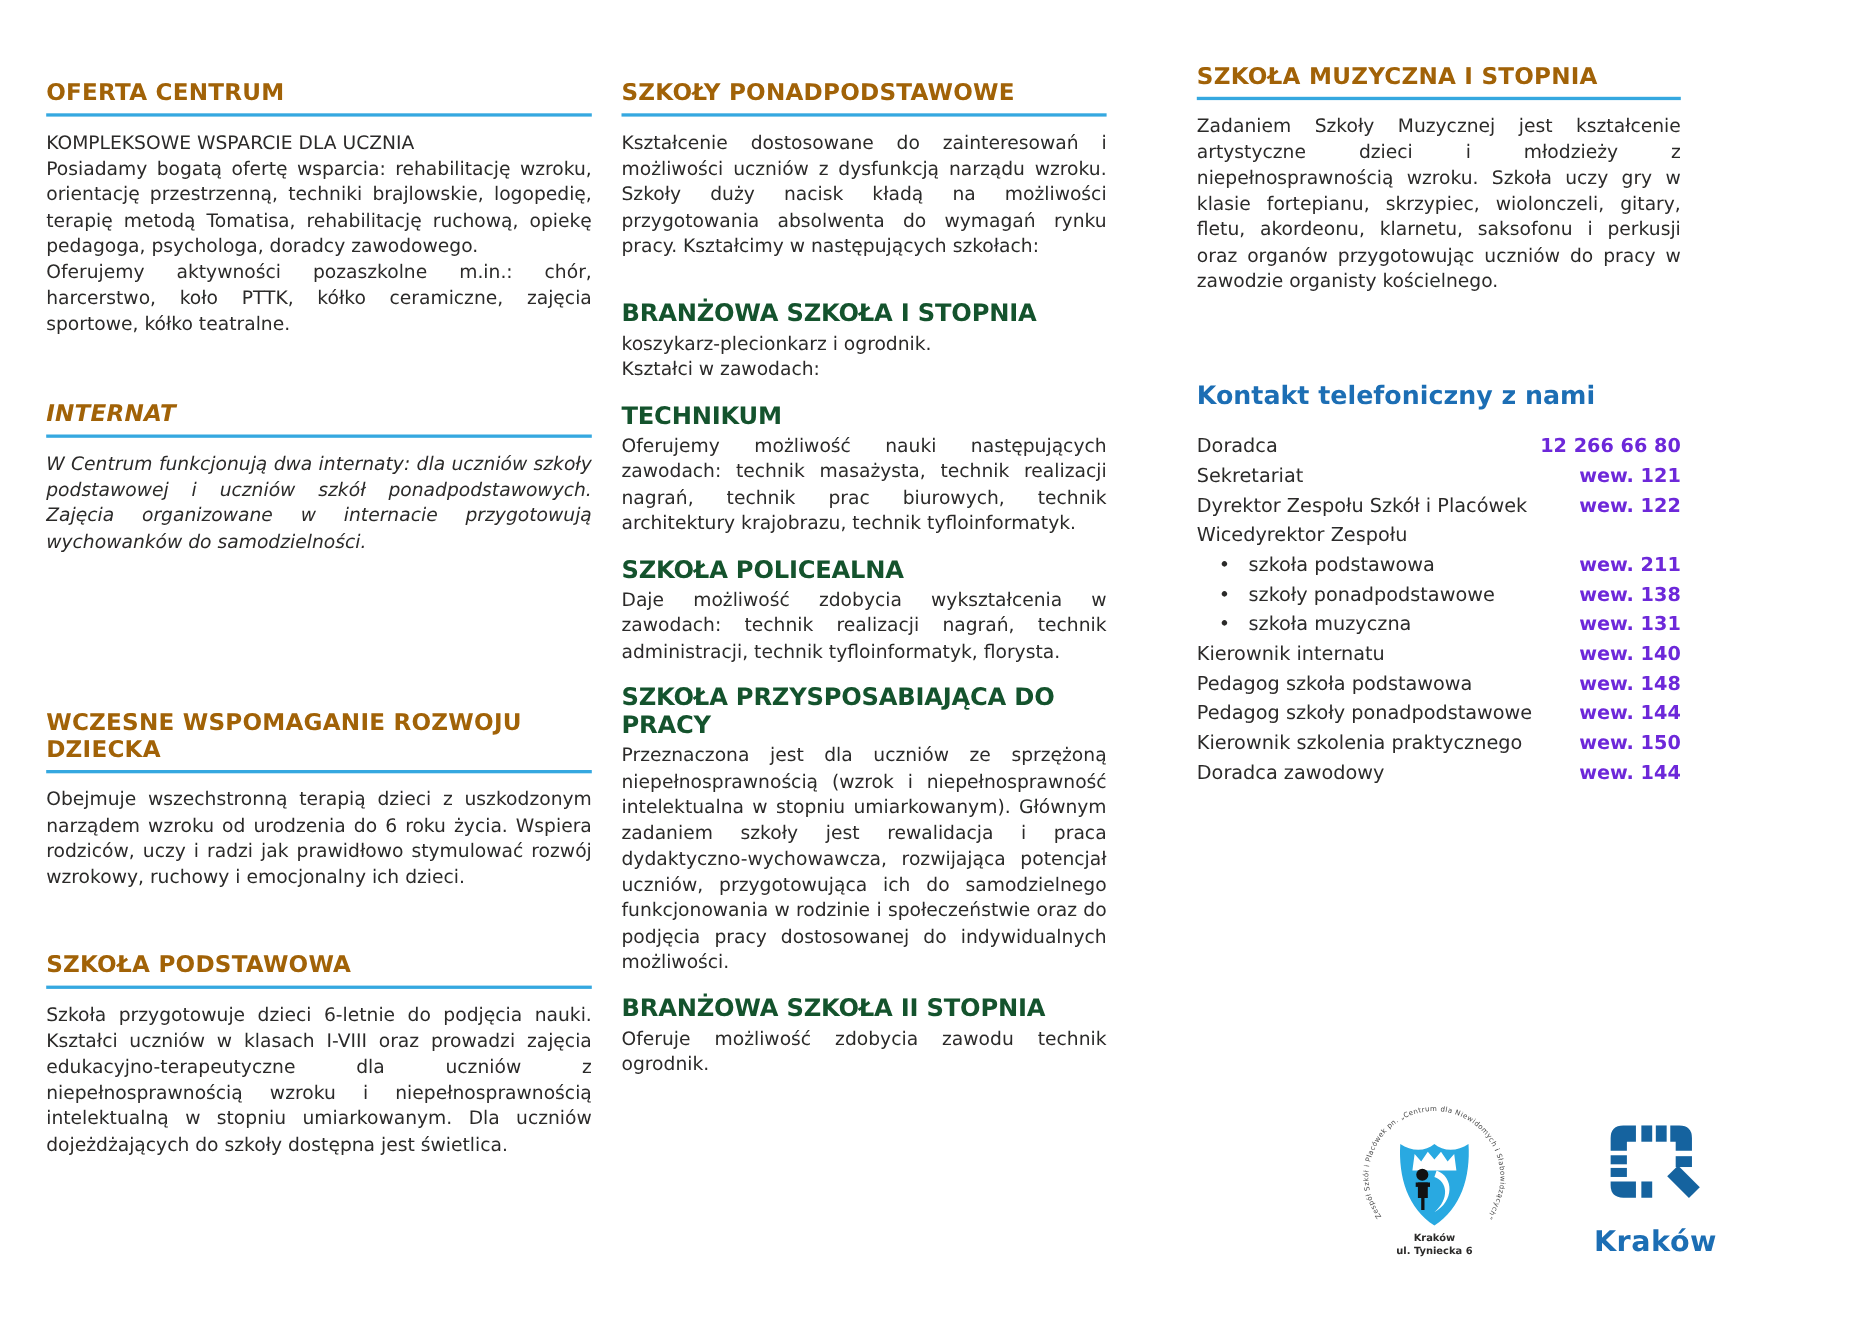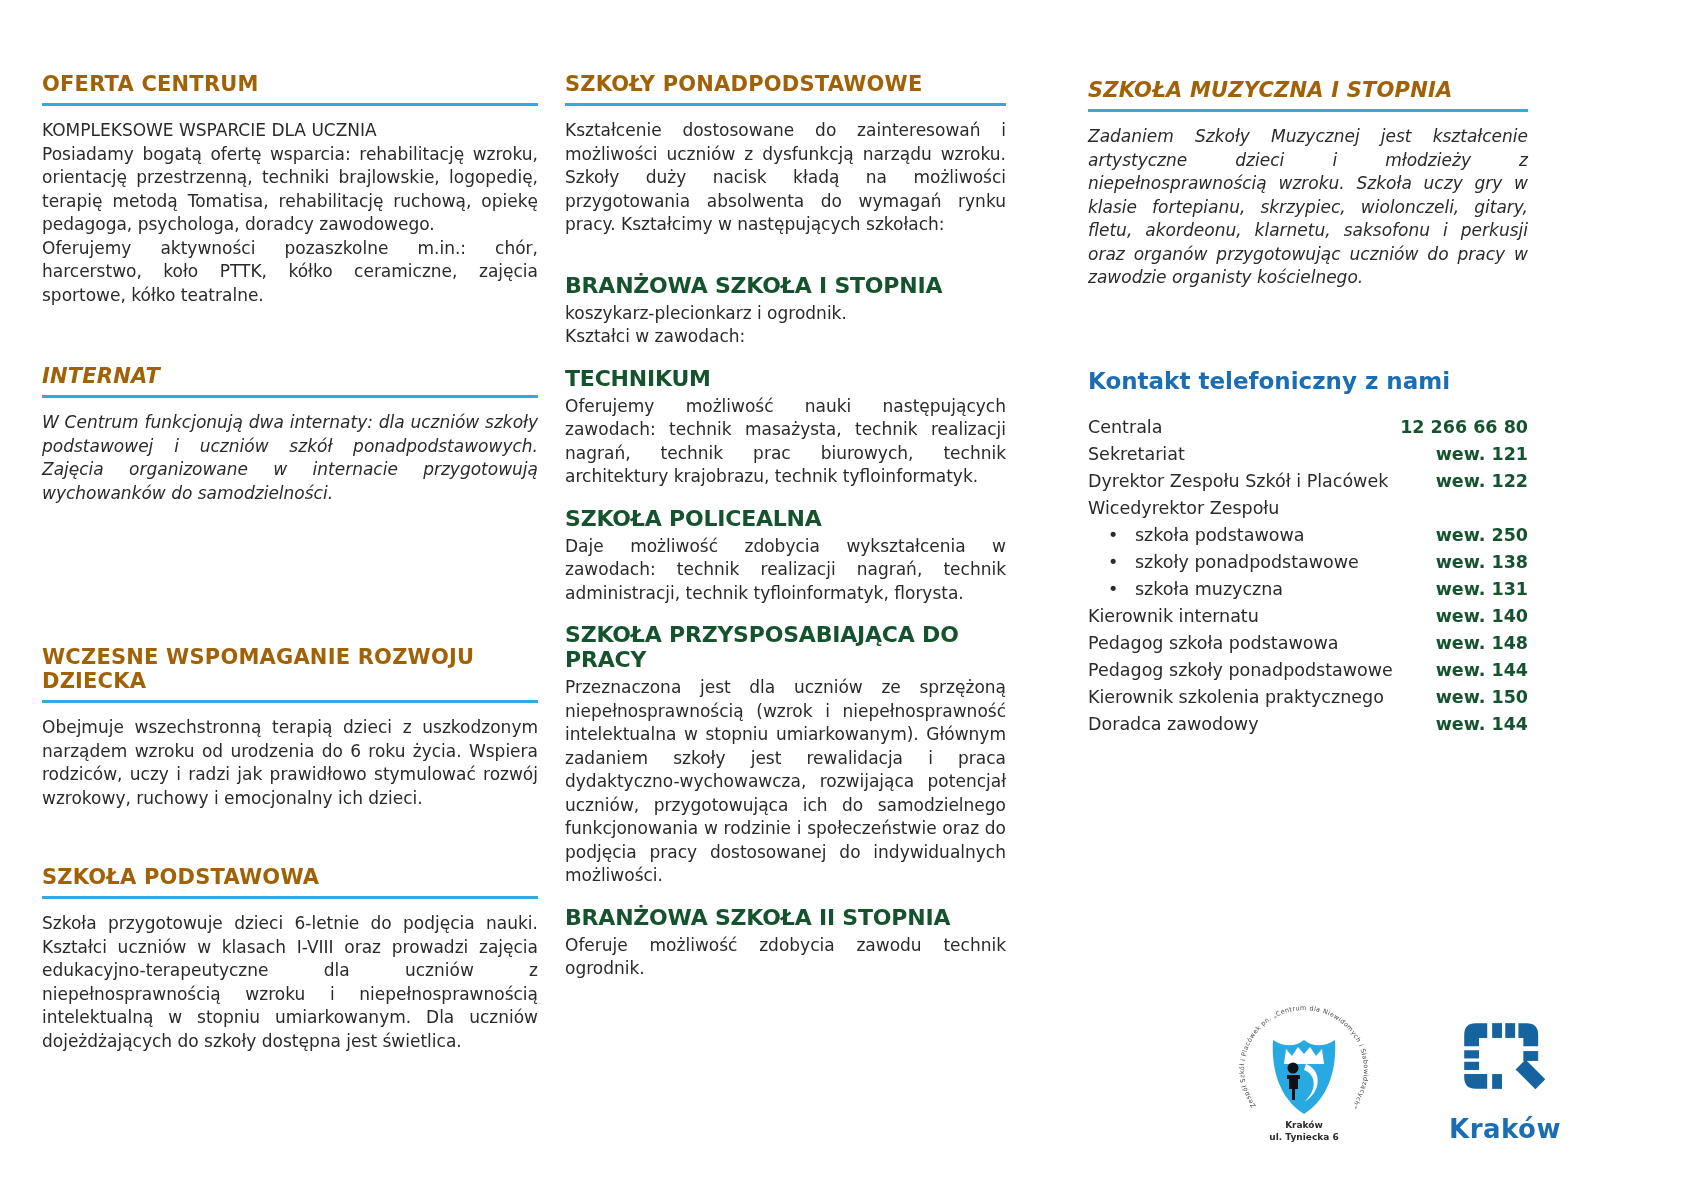--- a/index.html
+++ b/index.html
@@ -18,29 +18,29 @@
   p.body{font-size:17px;line-height:23.5px;margin:0;text-align:justify;}
   h3.sub{font-size:22px;font-weight:800;color:#14532d;margin:0 0 4px 0;letter-spacing:-.2px;}
 
   .sec1{margin-top:72px;}
   .sec2{margin-top:57px;font-style:italic;}
   .sec3{margin-top:140px;}
   .sec4{margin-top:55px;}
   #col-mid .head{margin-top:72px;}
   .sub1{margin-top:36px;}
   .subn{margin-top:17px;}
-  #col-right .head{margin-top:78px;font-style:italic;}
+  #col-right .head{margin-top:57px;}
 
   .contact{margin-top:78px;}
   .contact-title{font-size:23px;font-weight:800;color:#1c6eb4;margin:0;}
   .rows{margin-top:20px;}
   .crow{display:flex;justify-content:space-between;align-items:baseline;font-size:17.5px;line-height:27px;}
   .lwrap{display:flex;}
   .dot{display:inline-block;margin-left:20px;width:27px;}
-  .cnum{font-weight:700;color:#14532d;white-space:nowrap;}
+  .cnum{font-weight:700;color:#6d28d9;white-space:nowrap;}
 
   .crest{position:absolute;left:1234px;top:1002px;width:140px;height:148px;}
   .citylogo{position:absolute;left:1449px;top:1014px;width:106px;text-align:center;}
   .citylogo .word{font-size:26px;color:#1c6eb4;font-weight:600;margin-top:12px;letter-spacing:.5px;}
 </style>
 </head>
 <body>
 
 <div class="page">
 
@@ -103,21 +103,21 @@
       <h2 class="big">SZKOŁA MUZYCZNA I STOPNIA</h2>
       <div class="rule"></div>
       <p class="body">Zadaniem Szkoły Muzycznej jest kształcenie artystyczne dzieci i młodzieży z niepełnosprawnością wzroku. Szkoła uczy gry w klasie fortepianu, skrzypiec, wiolonczeli, gitary, fletu, akordeonu, klarnetu, saksofonu i perkusji oraz organów przygotowując uczniów do pracy w zawodzie organisty kościelnego.</p>
     </div>
 
     <div class="contact">
       <h2 class="contact-title">Kontakt telefoniczny z nami</h2>
       <div class="rows">
         <div class="crow">
           <span class="lwrap">
-              <span class="clabel">Centrala</span>
+              <span class="clabel">Doradca</span>
             </span>
           <span class="cnum">12 266 66 80</span>
         </div>
         <div class="crow">
           <span class="lwrap">
               <span class="clabel">Sekretariat</span>
             </span>
           <span class="cnum">wew. 121</span>
         </div>
         <div class="crow">
@@ -130,21 +130,21 @@
           <span class="lwrap">
               <span class="clabel">Wicedyrektor Zespołu</span>
             </span>
           <span class="cnum"></span>
         </div>
         <div class="crow">
           <span class="lwrap">
               <span class="dot">•</span>
               <span class="clabel">szkoła podstawowa</span>
             </span>
-          <span class="cnum">wew. 250</span>
+          <span class="cnum">wew. 211</span>
         </div>
         <div class="crow">
           <span class="lwrap">
               <span class="dot">•</span>
               <span class="clabel">szkoły ponadpodstawowe</span>
             </span>
           <span class="cnum">wew. 138</span>
         </div>
         <div class="crow">
           <span class="lwrap">

